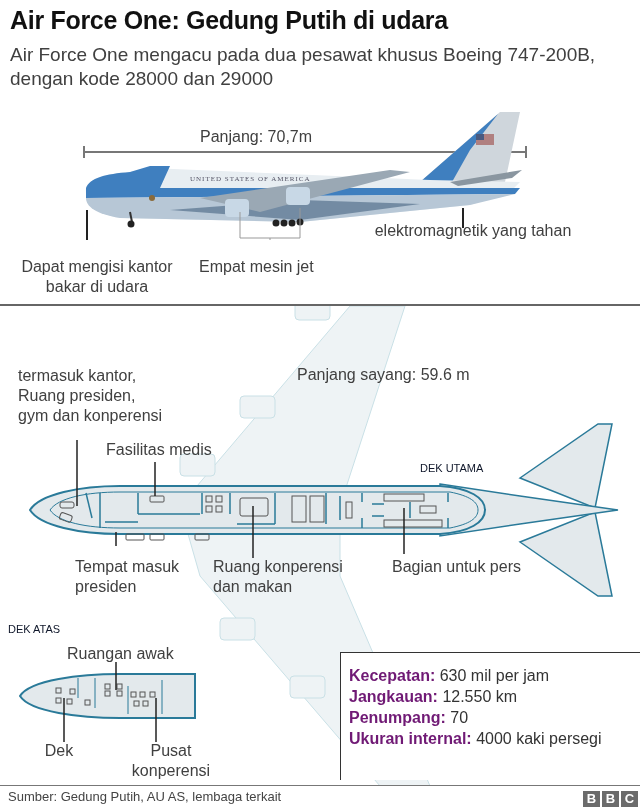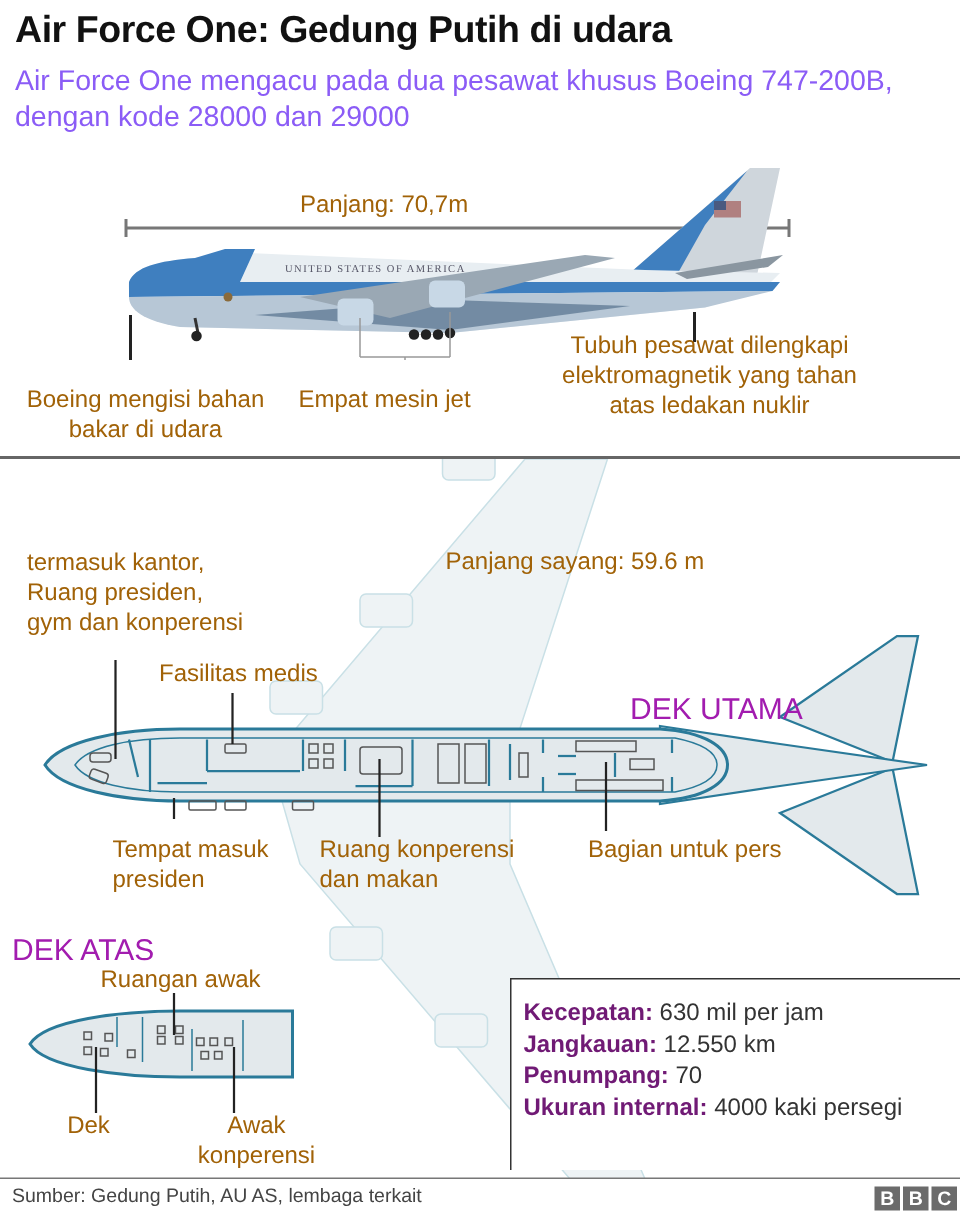--- a/index.html
+++ b/index.html
@@ -1,23 +1,23 @@
 <!DOCTYPE html>
 <html><head>
 <meta charset="utf-8">
 <style>
   * { box-sizing: border-box; margin: 0; padding: 0; }
   html, body { width: 640px; height: 811px; background: #ffffff; overflow: hidden; }
   body { position: relative; font-family: "Liberation Sans", sans-serif; color: #222; }
   .abs { position: absolute; }
   .title { left: 10px; top: 6px; font-size: 25px; font-weight: bold; color: #111; letter-spacing: -0.3px; white-space: nowrap; }
-  .subtitle { left: 10px; top: 43px; width: 620px; font-size: 19px; line-height: 24px; color: #8b5cf6; }
-  .lbl { font-size: 16px; line-height: 20px; color: #a16207; white-space: nowrap; }
+  .subtitle { left: 10px; top: 43px; width: 620px; font-size: 19px; line-height: 24px; color: #404040; }
+  .lbl { font-size: 16px; line-height: 20px; color: #404040; white-space: nowrap; }
   .lbl.center { text-align: center; }
-  .deck-lbl { font-size: 20px; color: #a21caf; white-space: nowrap; }
+  .deck-lbl { font-size: 11px; color: #0f172a; white-space: nowrap; }
   .sep { position: absolute; height: 2px; background: #666; left: 0; width: 640px; }
   .stats-box { left: 340px; top: 652px; width: 305px; height: 128px; border: 1px solid #333; border-right: none; border-bottom: none; background: #fff; padding: 12px 8px 0 8px; }
   .stat { font-size: 16px; line-height: 21px; color: #333; white-space: nowrap; }
   .stat b { color: #701a75; }
   .footer { left: 8px; top: 789px; font-size: 13px; color: #444; text-align: right; }
   .bbc { left: 583px; top: 791px; display: flex; gap: 2px; }
   .bbc span { width: 17px; height: 16px; background: #6b6b6b; color: #fff; font-size: 13px; font-weight: bold; text-align: center; line-height: 16px; display: block; }
 </style>
 </head>
 <body>
@@ -65,28 +65,26 @@
   <line x1="87" y1="110" x2="87" y2="148" stroke="#222" stroke-width="2"></line>
   <line x1="240" y1="112" x2="240" y2="138" stroke="#999" stroke-width="1"></line>
   <line x1="300" y1="108" x2="300" y2="138" stroke="#999" stroke-width="1"></line>
   <line x1="240" y1="138" x2="300" y2="138" stroke="#999" stroke-width="1"></line>
   <line x1="270" y1="138" x2="270" y2="152" stroke="#999" stroke-width="1"></line>
   <line x1="463" y1="108" x2="463" y2="128" stroke="#222" stroke-width="2"></line>
 </svg>
 <div class="abs lbl" style="left:200px;top:127px;font-size:16px">Panjang: 70,7m</div>
 
 <div class="abs lbl center" style="left:8px;top:257px;width:178px">
-  <div>Boeing mengisi bahan</div>
+  <div>Dapat mengisi kantor</div>
   <div>bakar di udara</div>
 </div>
 <div class="abs lbl" style="left:199px;top:257px">Empat mesin jet</div>
 <div class="abs lbl center" style="left:358px;top:221px;width:230px">
-  <div>Tubuh pesawat dilengkapi</div>
   <div>elektromagnetik yang tahan</div>
-  <div>atas ledakan nuklir</div>
 </div>
 
 <div class="sep" style="top:304px"></div>
 
 <svg class="abs" style="left:0;top:306px" width="640" height="480">
 
   <path d="M180 200 L350 0 L405 0 L340 200 L340 270 L430 480 L380 480 L200 270 Z" fill="#eef3f5" stroke="#c9e0e6" stroke-width="1"></path>
   <rect x="240" y="90" width="35" height="22" rx="4" fill="#eef3f5" stroke="#c9e0e6"></rect>
   <rect x="180" y="148" width="35" height="22" rx="4" fill="#eef3f5" stroke="#c9e0e6"></rect>
   <rect x="220" y="312" width="35" height="22" rx="4" fill="#eef3f5" stroke="#c9e0e6"></rect>
@@ -194,21 +192,21 @@
   <div>Ruang konperensi</div>
   <div>dan makan</div>
 </div>
 <div class="abs lbl" style="left:392px;top:557px">Bagian untuk pers</div>
 
 <div class="abs lbl" style="left:67px;top:644px">Ruangan awak</div>
 <div class="abs lbl center" style="left:4px;top:741px;width:110px">
   <div>Dek</div>
 </div>
 <div class="abs lbl center" style="left:122px;top:741px;width:98px">
-  <div>Awak</div>
+  <div>Pusat</div>
   <div>konperensi</div>
 </div>
 
 <div class="abs stats-box">
   <div class="stat"><b>Kecepatan:</b> <span>630 mil per jam</span></div>
   <div class="stat"><b>Jangkauan:</b> <span>12.550 km</span></div>
   <div class="stat"><b>Penumpang:</b> <span>70</span></div>
   <div class="stat"><b>Ukuran internal:</b> <span>4000 kaki persegi</span></div>
 </div>
 

